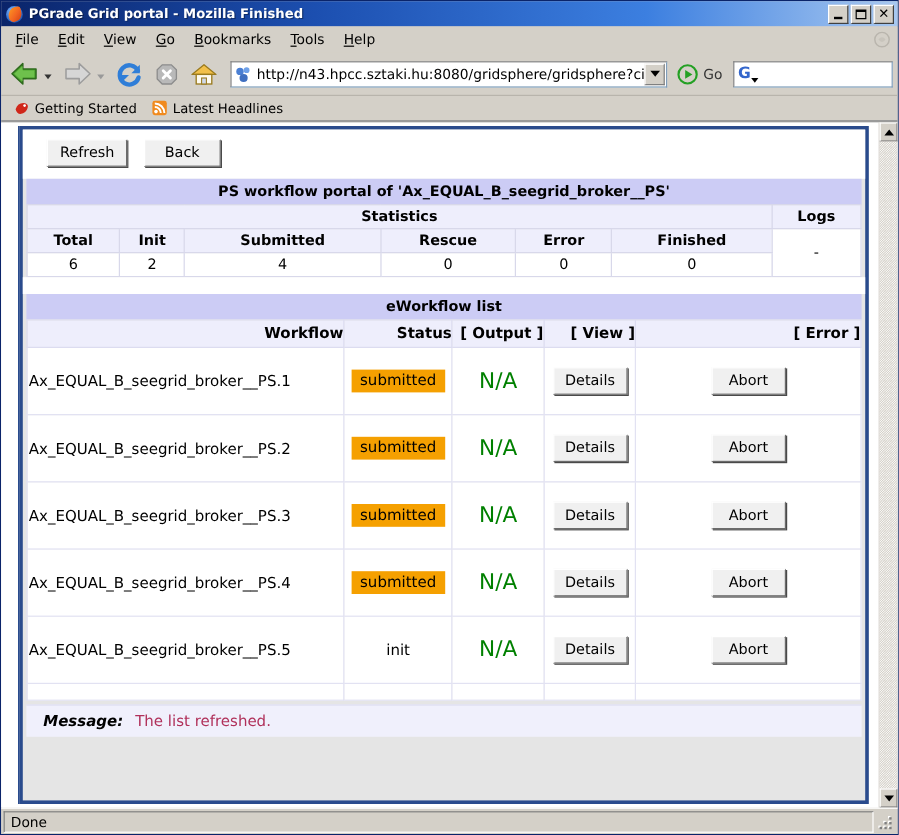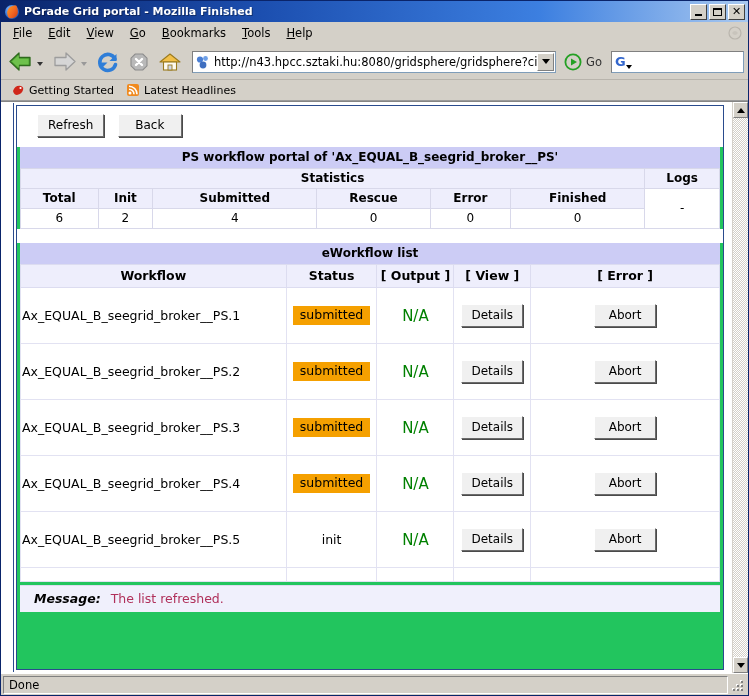--- a/index.html
+++ b/index.html
@@ -197,24 +197,24 @@
   }
   #page {
     flex: 1 1 auto;
     background: #ffffff;
     overflow: hidden;
     position: relative;
     padding-left: 7px;
   }
   
   #portlet {
-    border: 1px solid #0f172a;
+    border: 3px solid #0f172a;
     border-color: #2a4b8d;
     margin: 3px 8px 0 8px;
-    background: #22c55e;
+    background: #e5e5e5;
     height: calc(100% - 6px);
     position: relative;
   }
   #portlet:before {
     content:""; position:absolute; left:-4px; top:-3px; bottom:-3px; width:1px; background:#2a4b8d;
   }
 
   
   #btnrow { padding: 8px 0 10px 20px; background:#fff; }
   .winbtn95 {
@@ -253,37 +253,37 @@
   #stats-tbl .statcap { background:#eeeefc; font-weight:bold; }
   #stats-tbl .val { background:#ffffff; font-weight:normal; }
   #stats-tbl .logs-cell { background:#ffffff; vertical-align: middle; }
 
   .gap { height: 14px; background:#fff; }
 
   
   #wf-tbl { width: calc(100% - 6px); margin:0 3px; border-collapse: collapse; font-size:12px; }
   #wf-tbl th {
     background:#eeeefc; font-weight:bold; padding: 3px 0 4px 0;
-    border:1px solid #dcdcf0; text-align:center; font-size:12.5px;
+    border:1px solid #dcdcf0; text-align:right; font-size:12.5px;
   }
   #wf-tbl td {
     border:1px solid #e2e2f2; background:#fff;
     height: 56px; text-align:center; vertical-align: middle;
   }
   #wf-tbl td.name { text-align:left; font-size:12.5px; color:#000; }
   .badge {
     display:inline-block;
     background:#f5a000;
     color:#000;
     padding: 2px 7px 3px 7px;
     font-size: 12.5px;
     line-height: 14px;
   }
   .plainstatus { font-size:12.5px; color:#000; }
-  .na { color:#008000; font-size:15px; }
+  .na { color:#008000; font-size:18px; }
   .smallbtn {
     display:inline-block;
     min-width: 62px;
     padding: 3px 8px 4px 8px;
     font-size: 12px;
     color:#000; background:#f0f0f0;
     border:1px solid #000;
     border-top-color:#fff;border-left-color:#fff;
     border-right-color:#6b6b6b;border-bottom-color:#6b6b6b;
     box-shadow: 1px 1px 0 #4a4a4a;

